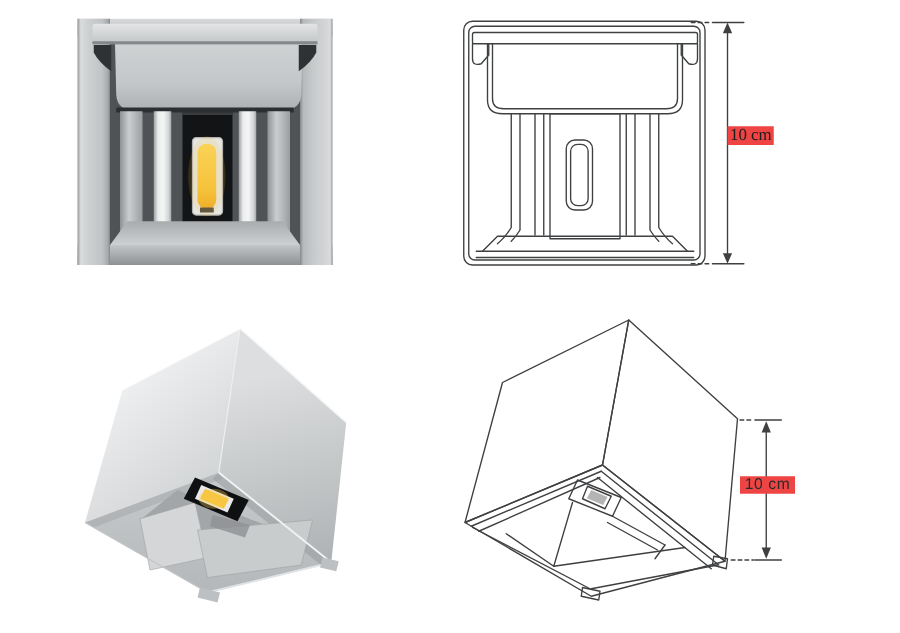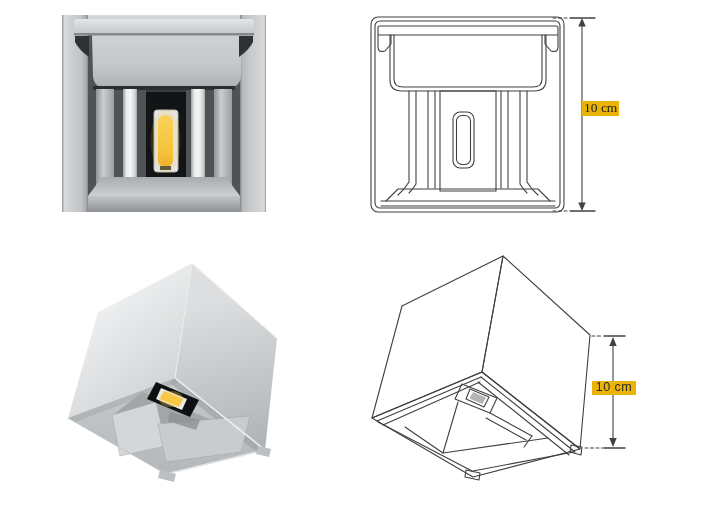--- a/index.html
+++ b/index.html
@@ -2,21 +2,21 @@
 <html><head>
 <meta charset="utf-8">
 <style>
   html,body{margin:0;padding:0;background:#ffffff;}
   .canvas{
     position:relative;width:720px;height:506px;background:#ffffff;overflow:hidden;
     font-family:"Liberation Sans",sans-serif;
   }
   .view{position:absolute;}
   .dim-label{
-    position:absolute;background:#eab308;color:#1c1c1c;line-height:1.1;
+    position:absolute;background:#ef4444;color:#1c1c1c;line-height:1.1;
     white-space:nowrap;z-index:5;
   }
   .dim-label.serif{
     left:582px;top:101px;font-family:"Liberation Serif","DejaVu Serif",serif;
     font-size:13.5px;padding:0 2px;
   }
   .dim-label.sans{
     left:592px;top:381px;width:44px;text-align:center;
     font-family:"Liberation Sans","DejaVu Sans",sans-serif;
     font-size:12.5px;letter-spacing:.5px;color:#2a2a2a;

